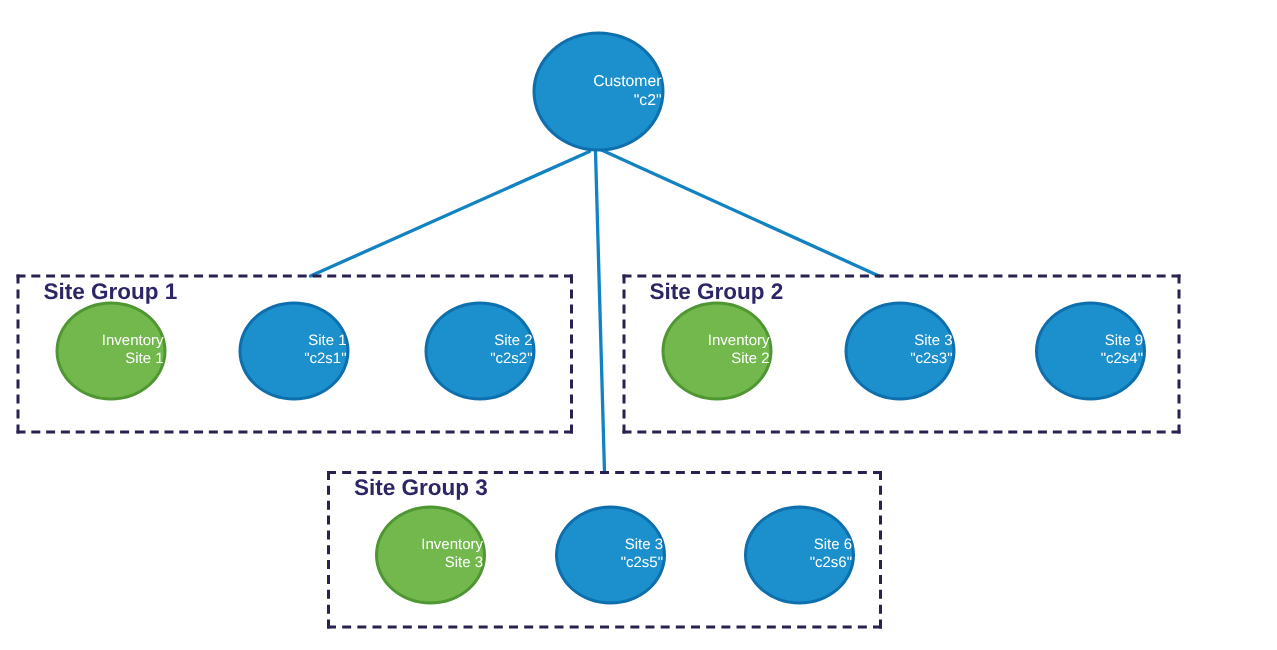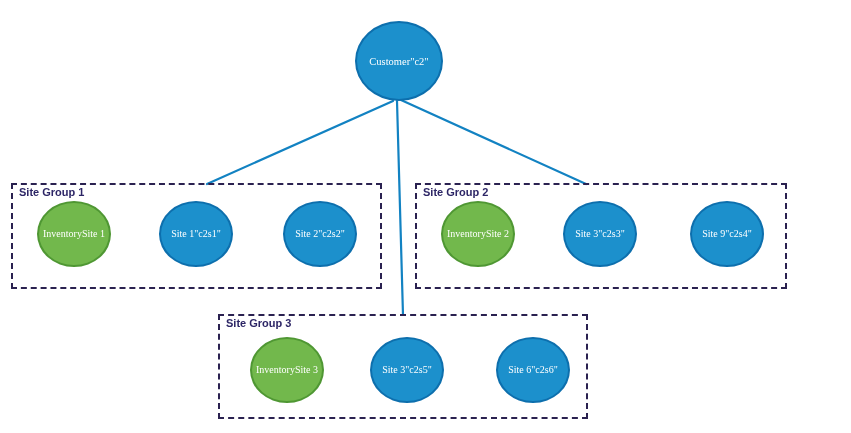--- a/index.html
+++ b/index.html
@@ -27,43 +27,42 @@
     stroke-linecap: round;
   }
   .group {
     position: absolute;
     box-sizing: border-box;
     border: 2px dashed var(--group-border, #2a2150);
     background: transparent;
   }
   .group-label {
     position: absolute;
-    left: 6px;
+    left: 16px;
     top: 1px;
-    font-size: 11px;
+    font-size: 15px;
     font-weight: bold;
     color: var(--group-label, #2d2666);
     white-space: nowrap;
   }
   .node {
     position: absolute;
     box-sizing: border-box;
     width: 74px;
     height: 66px;
     border-radius: 50%;
     display: flex;
-    flex-direction: row;
-    align-items: center;
+    flex-direction: column;
+    align-items: flex-end;
     justify-content: center;
     text-align: center;
     color: #ffffff;
     font-size: 10px;
     line-height: 12.5px;
     white-space: nowrap;
-    font-family: Liberation Serif, serif;
   }
   .node.site {
     background: var(--site-fill, #1c90cc);
     border: 2px solid var(--site-border, #0d6fad);
   }
   .node.inventory {
     background: var(--inventory-fill, #72b84c);
     border: 2px solid var(--inventory-border, #4f9733);
   }
   .node.customer {

